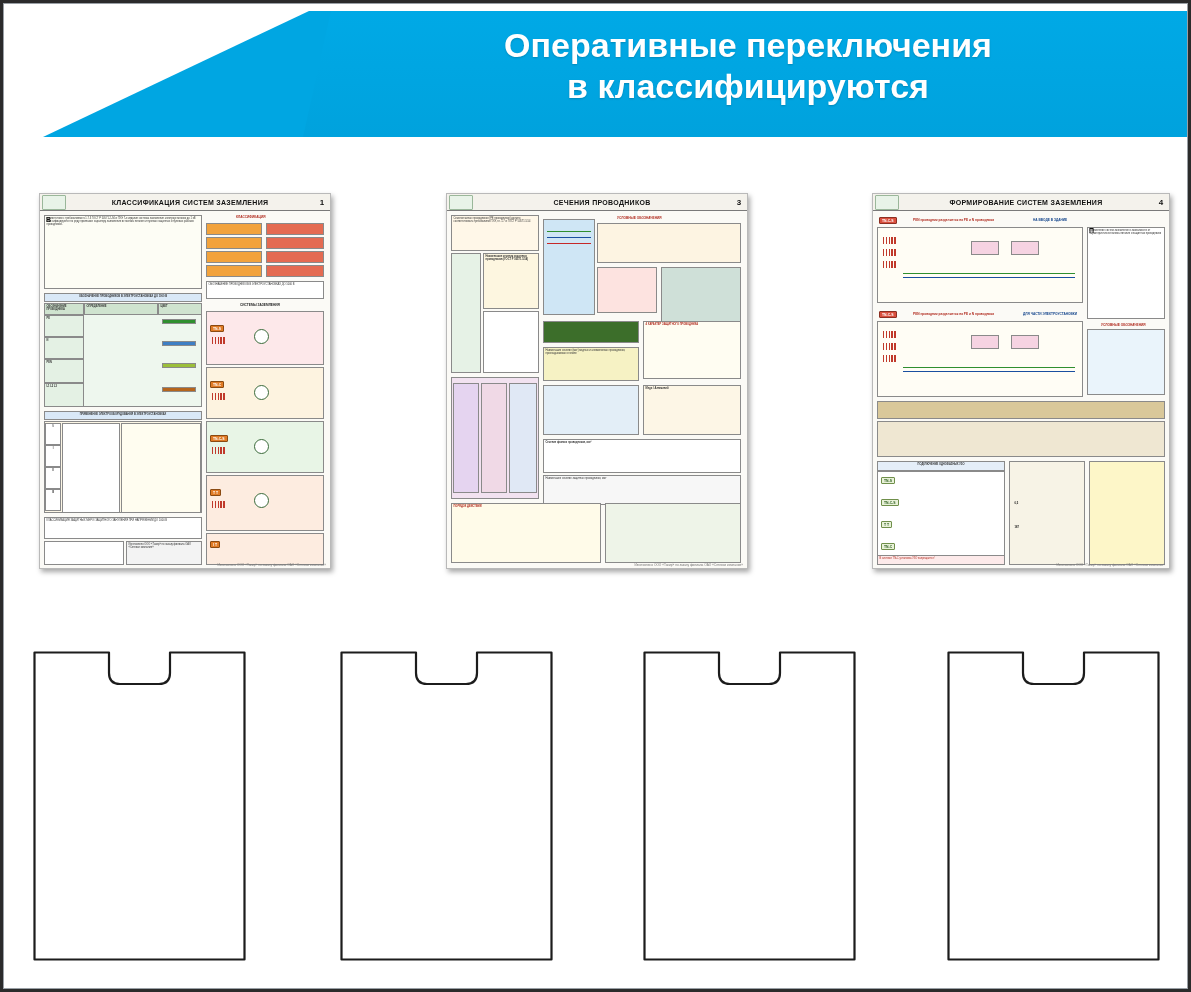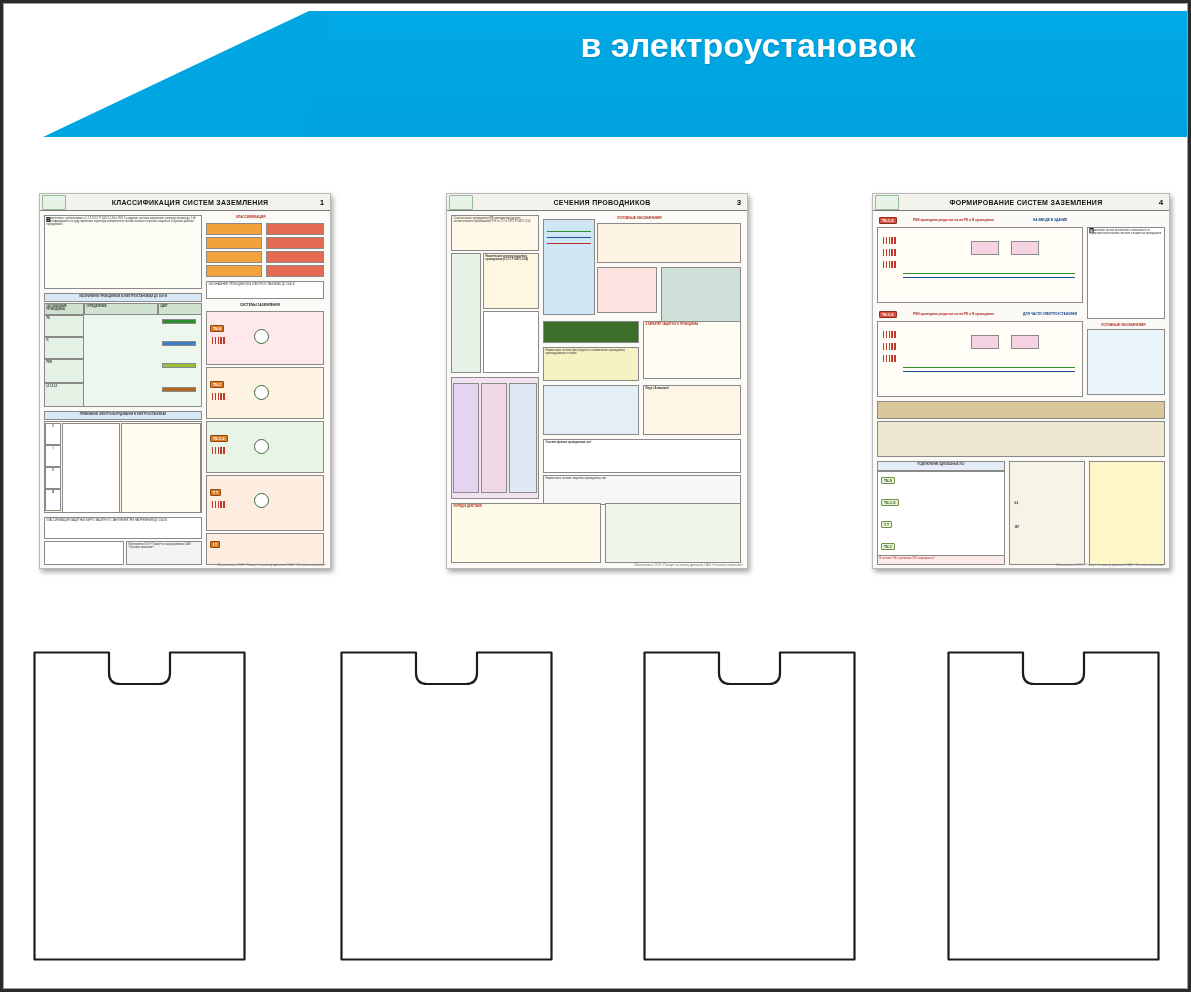--- a/index.html
+++ b/index.html
@@ -127,21 +127,22 @@
 <body>
 
 <div class="stand">
 
   <div class="header">
     <div class="header-band"></div>
     <div class="header-band-inner"></div>
 
 
     <div class="title">
-      <span class="t2">в электроустановок</span>
+      <span>Оперативные переключения</span>
+      <span class="t2">в классифицируются</span>
     </div>
   </div>
 
   <div class="posters">
 
     <div class="poster p1">
       <div class="poster-head">
         <div class="ph-logo"></div>
         <div class="poster-title">КЛАССИФИКАЦИЯ  СИСТЕМ  ЗАЗЕМЛЕНИЯ</div>
         <div class="poster-num">1</div>

